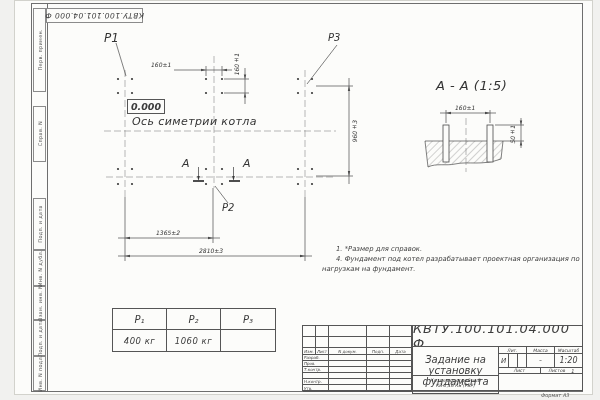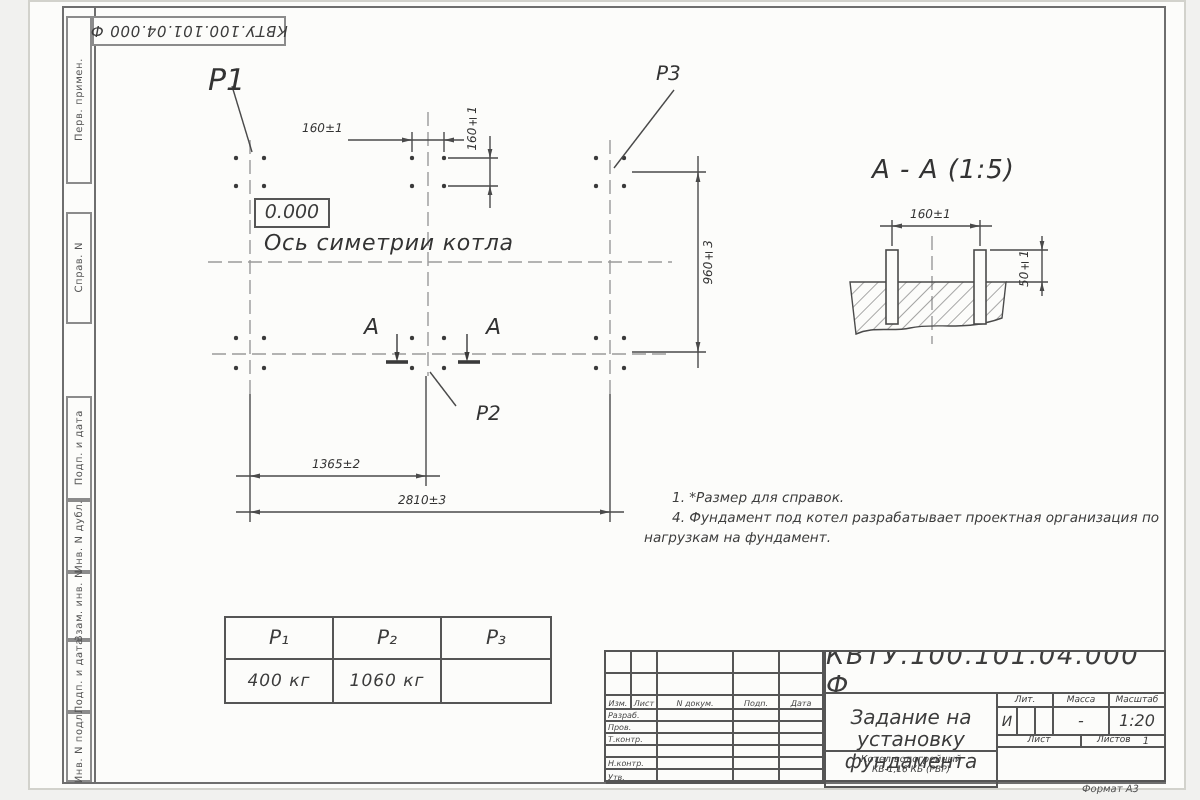--- a/index.html
+++ b/index.html
@@ -13,21 +13,21 @@
   .strip span{writing-mode:vertical-rl;transform:rotate(180deg);font-size:5px;color:#555;white-space:nowrap;letter-spacing:.3px;}
   .stamp-top{position:absolute;left:46px;top:8px;width:97px;height:15px;border:1px solid #8b8b8b;box-sizing:border-box;
              display:flex;align-items:center;justify-content:center;background:#fcfcfa;}
   .stamp-top span{transform:rotate(180deg);font-size:7.5px;font-style:italic;letter-spacing:.4px;color:#3c3c3c;white-space:nowrap;}
   .it{font-style:italic;}
   .lbl{position:absolute;font-style:italic;color:#333;white-space:nowrap;}
   .dim{position:absolute;font-style:italic;font-size:6px;color:#333;white-space:nowrap;}
   .vtext{position:absolute;display:flex;align-items:center;justify-content:center;}
   .vtext span{writing-mode:vertical-rl;transform:rotate(180deg);font-style:italic;font-size:6px;color:#333;white-space:nowrap;}
   .elev-box{position:absolute;left:127px;top:99px;width:38px;height:15px;border:1px solid #555;box-sizing:border-box;
-            display:flex;align-items:center;justify-content:center;font-style:italic;font-size:9.5px;}
+            display:flex;align-items:center;justify-content:center;font-style:italic;font-size:9.5px;font-weight:bold;}
   .notes{position:absolute;left:322px;top:244px;width:260px;font-style:italic;font-size:6.8px;line-height:1.5;color:#3d3d3d;}
   .notes p{margin:0;text-indent:14px;}
   .ptable{position:absolute;left:112px;top:308px;display:grid;grid-template-columns:54px 54px 54px;grid-template-rows:21px 21px;
           border:1px solid #555;}
   .ptable div{border-right:1px solid #555;border-bottom:1px solid #555;display:flex;align-items:center;justify-content:center;font-style:italic;}
   .ptable div:nth-child(3n){border-right:none;}
   .ptable div:nth-child(n+4){border-bottom:none;}
   .ptable .hd{font-size:10px;}
   .ptable .vl{font-size:8.5px;letter-spacing:.5px;}
   .tblock{position:absolute;left:302px;top:325px;width:281px;height:66px;background:#fcfcfa;}
@@ -172,23 +172,23 @@
       </g>
       <g fill="#4a4a4a">
         <polygon points="446,113 451,111.8 451,114.2"></polygon>
           <polygon points="490,113 485,111.8 485,114.2"></polygon>
         <polygon points="521,125 519.8,120.5 522.2,120.5"></polygon>
           <polygon points="521,141 519.8,145.5 522.2,145.5"></polygon>
       </g>
     </g>
   </svg>
 
-  <div class="lbl" style="left:104px;top:31px;font-size:15px;">P1</div>
+  <div class="lbl" style="left:104px;top:31px;font-size:12px;">P1</div>
   <div class="lbl" style="left:328px;top:32px;font-size:10px;">P3</div>
-  <div class="lbl" style="left:238px;top:202px;font-size:10px;">P2</div>
+  <div class="lbl" style="left:222px;top:202px;font-size:10px;">P2</div>
   <div class="elev-box">0.000</div>
   <div class="lbl" style="left:132px;top:115px;font-size:11px;letter-spacing:.4px;">Ось симетрии котла</div>
   <div class="dim" style="left:151px;top:61px;">160±1</div>
   <div class="vtext" style="left:233px;top:50px;height:28px;">
       <span>160±1</span>
     </div>
   <div class="vtext" style="left:351px;top:113px;height:36px;">
       <span>960±3</span>
     </div>
   <div class="dim" style="left:156px;top:229px;">1365±2</div>

